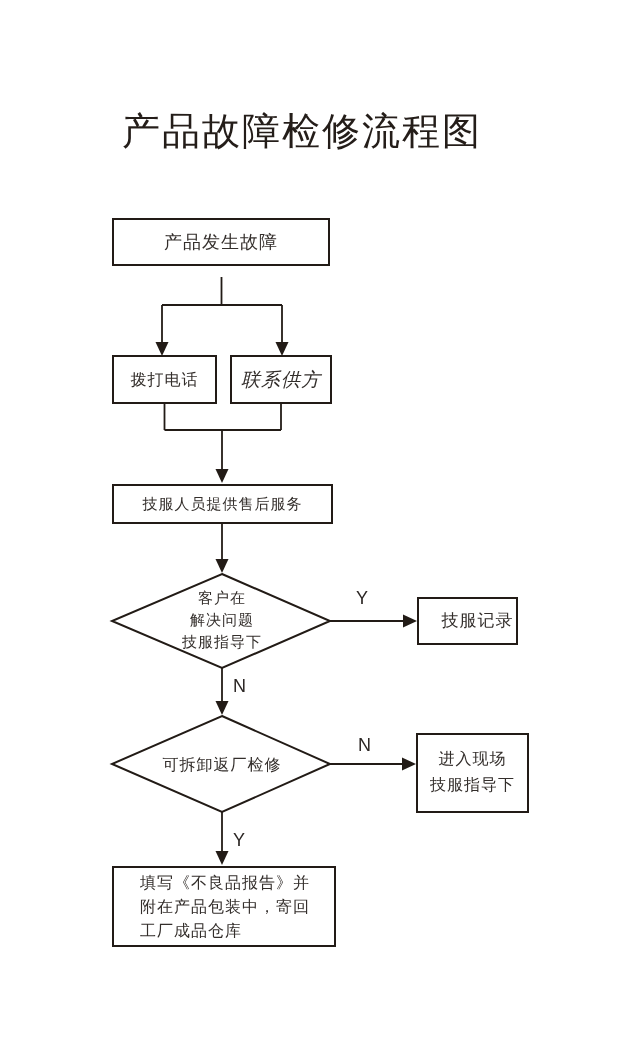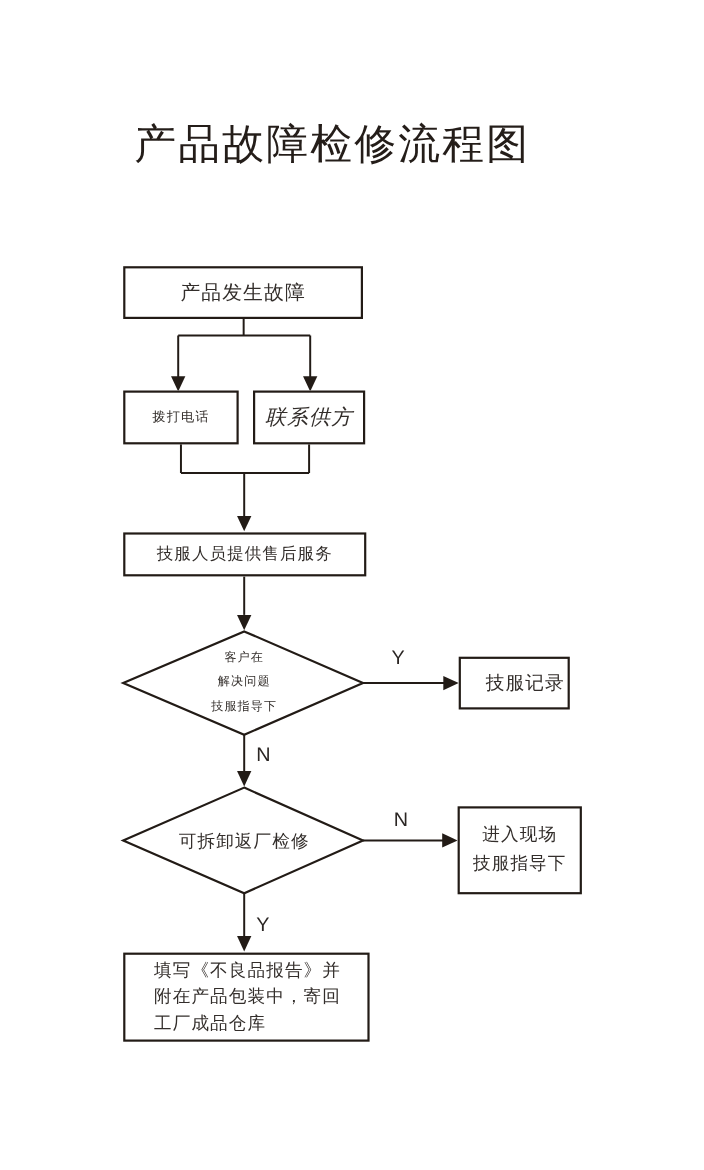--- a/index.html
+++ b/index.html
@@ -18,37 +18,37 @@
     font-size:38px;font-weight:normal;color:#241d19;
     letter-spacing:2px;
   }
   .node{
     position:absolute;box-sizing:border-box;
     border:2px solid #221b16;background:#ffffff;
     display:flex;align-items:center;justify-content:center;
     text-align:center;color:#332e2b;letter-spacing:1px;
     line-height:1.45;
   }
-  .node-a{left:112px;top:242px;width:218px;height:48px;font-size:18px;}
-  .node-b{left:112px;top:355px;width:105px;height:49px;font-size:12px;}
+  .node-a{left:112px;top:218px;width:218px;height:48px;font-size:18px;}
+  .node-b{left:112px;top:355px;width:105px;height:49px;font-size:16px;}
   .node-c{left:230px;top:355px;width:102px;height:49px;font-size:19px;font-style:italic;}
   .node-d{left:112px;top:484px;width:221px;height:40px;font-size:15px;}
   .node-f{left:417px;top:597px;width:101px;height:48px;font-size:17px;padding-left:20px;}
   .node-h{left:416px;top:733px;width:113px;height:80px;font-size:16px;line-height:26px;font-family:Liberation Mono, monospace;}
   .node-i{
     left:112px;top:866px;width:224px;height:81px;
     font-size:16px;line-height:24px;
     justify-content:flex-start;text-align:left;
     padding-left:26px;
     font-family:Liberation Serif, serif;
   }
   .dtext{
     position:absolute;text-align:center;color:#332e2b;letter-spacing:1px;
   }
-  .dtext-1{left:132px;top:587px;width:180px;font-size:11px;line-height:22px;}
+  .dtext-1{left:132px;top:587px;width:180px;font-size:15px;line-height:22px;}
   .dtext-2{left:112px;top:755px;width:220px;font-size:16px;}
   .edge-label{
     position:absolute;font-size:18px;color:#2b2624;
   }
   .lbl-y1{left:356px;top:588px;}
   .lbl-n1{left:233px;top:676px;}
   .lbl-n2{left:358px;top:735px;}
   .lbl-y2{left:233px;top:830px;}
 </style>
 </head>

